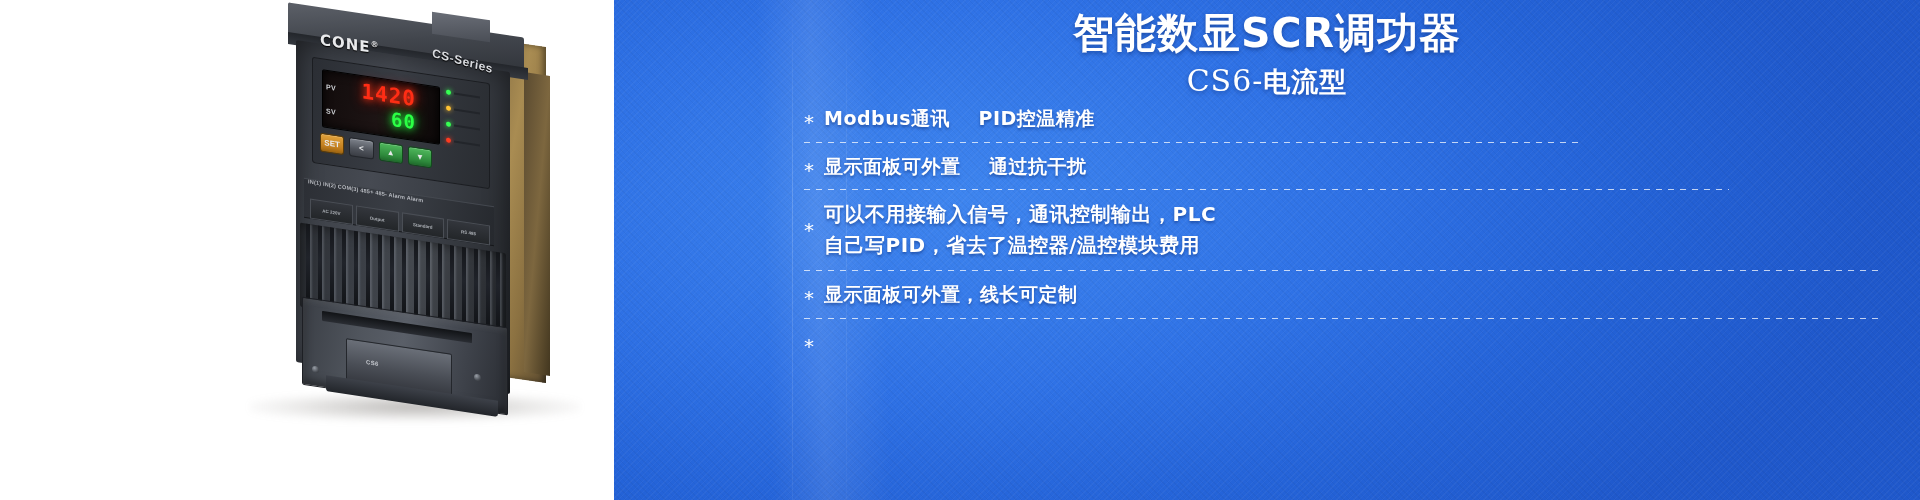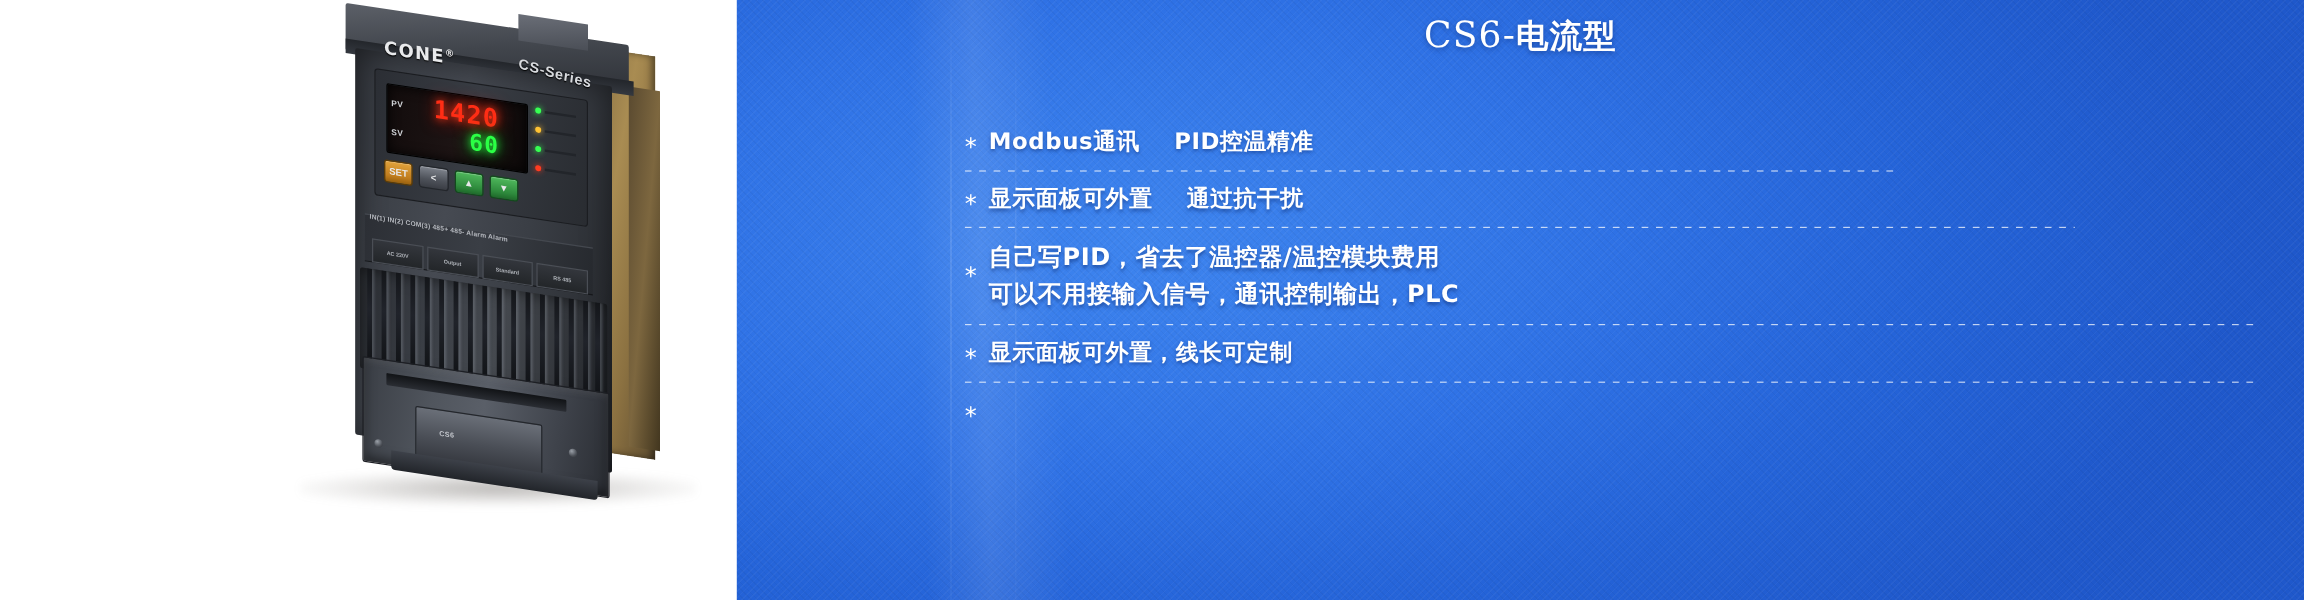--- a/index.html
+++ b/index.html
@@ -380,42 +380,43 @@
       </div>
     </div>
   </div>
 
   <div id="right-panel">
     <div class="glow-band"></div>
     <div class="vline" style="left:178px;"></div>
     <div class="vline" style="left:232px;opacity:.55;"></div>
 
     <div class="headings">
+      <div class="title">智能数显SCR调功器</div>
       <div class="subtitle"><span class="cs">CS6-</span><span class="cn">电流型</span></div>
     </div>
 
     <div class="features">
 
       <div class="feature">
         <span class="f-star">*</span>
         <span class="f-text">Modbus通讯    PID控温精准</span>
       </div>
       <div class="f-sep short"></div>
 
       <div class="feature">
         <span class="f-star">*</span>
         <span class="f-text">显示面板可外置    通过抗干扰</span>
       </div>
       <div class="f-sep mid"></div>
 
       <div class="feature two-line">
         <span class="f-star mid">*</span>
         <span>
+          <span class="f-text" style="display:block">可以不用接输入信号，通讯控制输出，PLC</span>
           <span class="f-text" style="display:block">自己写PID，省去了温控器/温控模块费用</span>
-          <span class="f-text" style="display:block">可以不用接输入信号，通讯控制输出，PLC</span>
         </span>
       </div>
       <div class="f-sep long"></div>
 
       <div class="feature">
         <span class="f-star">*</span>
         <span class="f-text">显示面板可外置，线长可定制</span>
       </div>
       <div class="f-sep long"></div>
 

